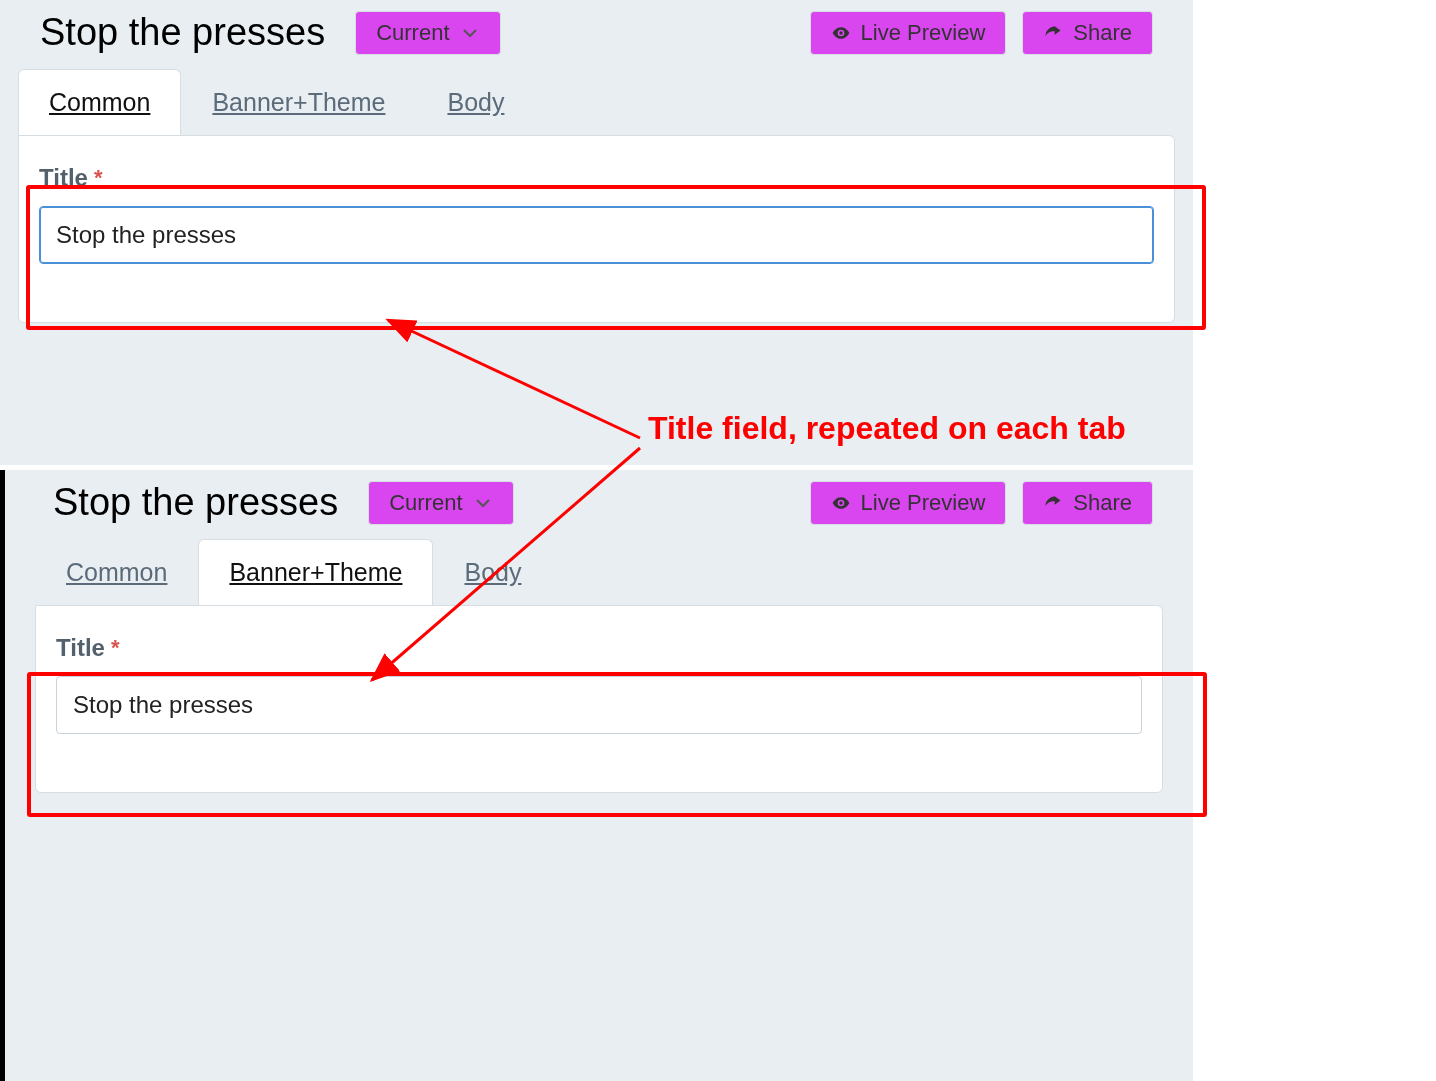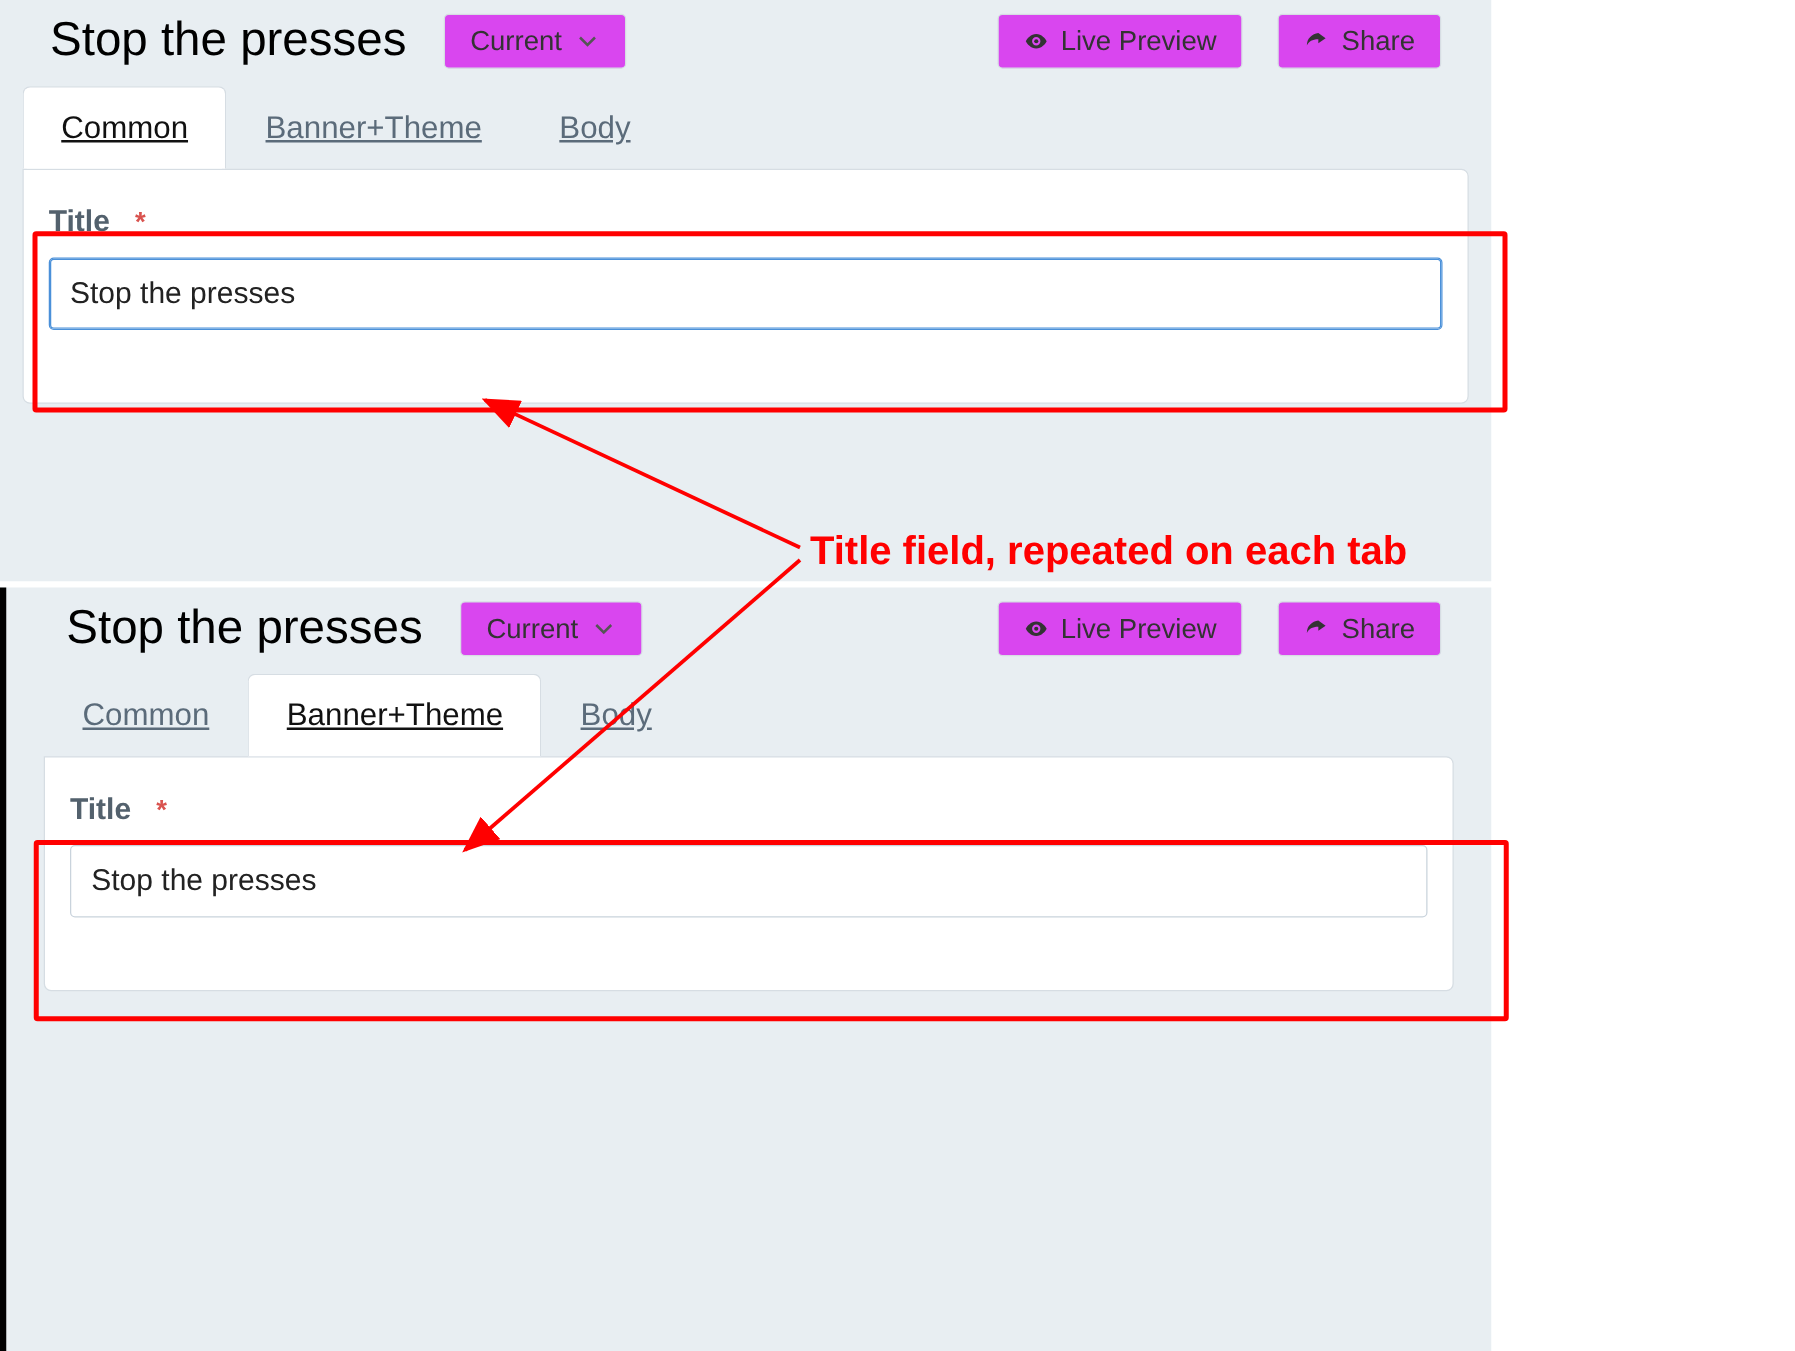--- a/index.html
+++ b/index.html
@@ -9,33 +9,33 @@
   .panel { position: absolute; left: 0; width: 1193px; background: #e8eef2; }
   .panel-1 { top: 0; height: 465px; }
   .panel-2 { top: 470px; height: 611px; border-left: 5px solid #000; }
 
   .header { display: flex; align-items: center; padding: 0 40px; height: 65px; }
   .panel-2 .header { padding-left: 48px; }
   .page-title { font-size: 38px; font-weight: 400; color: #000; margin-right: 30px; white-space: nowrap; }
 
   .btn { background: #d946ef; border: 1px solid #d6dde3; border-radius: 4px; display: inline-flex; align-items: center; gap: 10px; font-size: 22px; color: #333; padding: 10px 20px; cursor: pointer; line-height: 1; white-space: nowrap; }
   .btn .icon { width: 20px; height: 20px; display: inline-flex; align-items: center; justify-content: center; }
-  .header-actions { margin-left: auto; display: flex; gap: 28px; }
+  .header-actions { margin-left: auto; display: flex; gap: 16px; }
 
   
   .tabs { display: flex; align-items: flex-end; padding-left: 18px; height: 70px; }
   .panel-2 .tabs { padding-left: 30px; }
   .tab { font-size: 25px; padding: 18px 30px 18px; color: #5b6b7a; cursor: pointer; border: 1px solid transparent; border-bottom: none; border-radius: 6px 6px 0 0; text-decoration: underline; }
   .tab.active { background: #fff; color: #111; border-color: #d6dde3; }
 
   
   .form-area { background: #fff; border: 1px solid #d6dde3; margin: 0 18px; padding: 28px 20px 30px; border-radius: 0 6px 6px 6px; }
   .panel-2 .form-area { margin: 0 30px 0 30px; }
   .form-group { margin-bottom: 28px; }
-  .label-row { display: flex; align-items: center; gap: 20px; margin-bottom: 14px; }
+  .label-row { display: flex; align-items: center; gap: 6px; margin-bottom: 14px; }
   .field-label { font-size: 24px; font-weight: 600; color: #53616d; }
   .req { color: #d9534f; font-size: 22px; font-weight: 700; line-height: 1; }
   .text-input { width: 100%; font-size: 24px; padding: 14px 16px; border: 1px solid #c9d3dc; border-radius: 4px; color: #222; background: #fff; }
   .text-input.focused { border-color: #4a90d9; box-shadow: 0 0 0 1px #4a90d9 inset; }
 
   
   .hl { position: absolute; border: 4px solid #ff0000; border-radius: 3px; pointer-events: none; }
 
   
   .annot { position: absolute; color: #ff0000; font-weight: 700; font-size: 32px; white-space: nowrap; pointer-events: none; }
@@ -147,21 +147,21 @@
     <div class="form-group" style="margin-bottom:0">
     </div>
   </div>
 </div>
 
 <div class="right-peek"></div>
 
 <div class="hl" style="left:26px; top:185px; width:1180px; height:145px;"></div>
 <div class="hl" style="left:27px; top:672px; width:1180px; height:145px;"></div>
 
-<div class="annot" style="left:648px; top:422px;">Title field, repeated on each tab</div>
+<div class="annot" style="left:648px; top:410px;">Title field, repeated on each tab</div>
 
 <svg class="arrows">
   <defs>
     <marker id="arrowhead" markerWidth="10" markerHeight="8" refX="9" refY="4" orient="auto">
       <polygon points="0 0, 10 4, 0 8" fill="#ff0000"></polygon>
     </marker>
   </defs>
   <line x1="640" y1="438" x2="388" y2="320" stroke="#ff0000" stroke-width="3" marker-end="url(#arrowhead)"></line>
   <line x1="640" y1="448" x2="372" y2="680" stroke="#ff0000" stroke-width="3" marker-end="url(#arrowhead)"></line>
 </svg>

